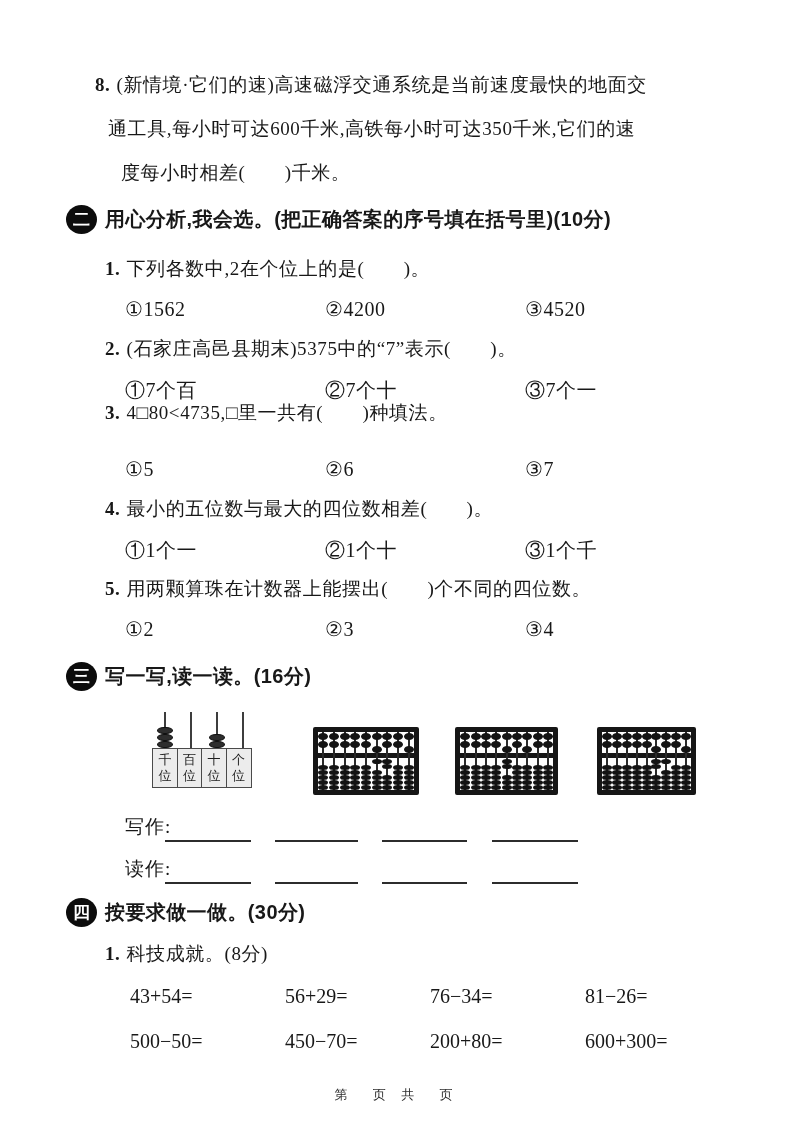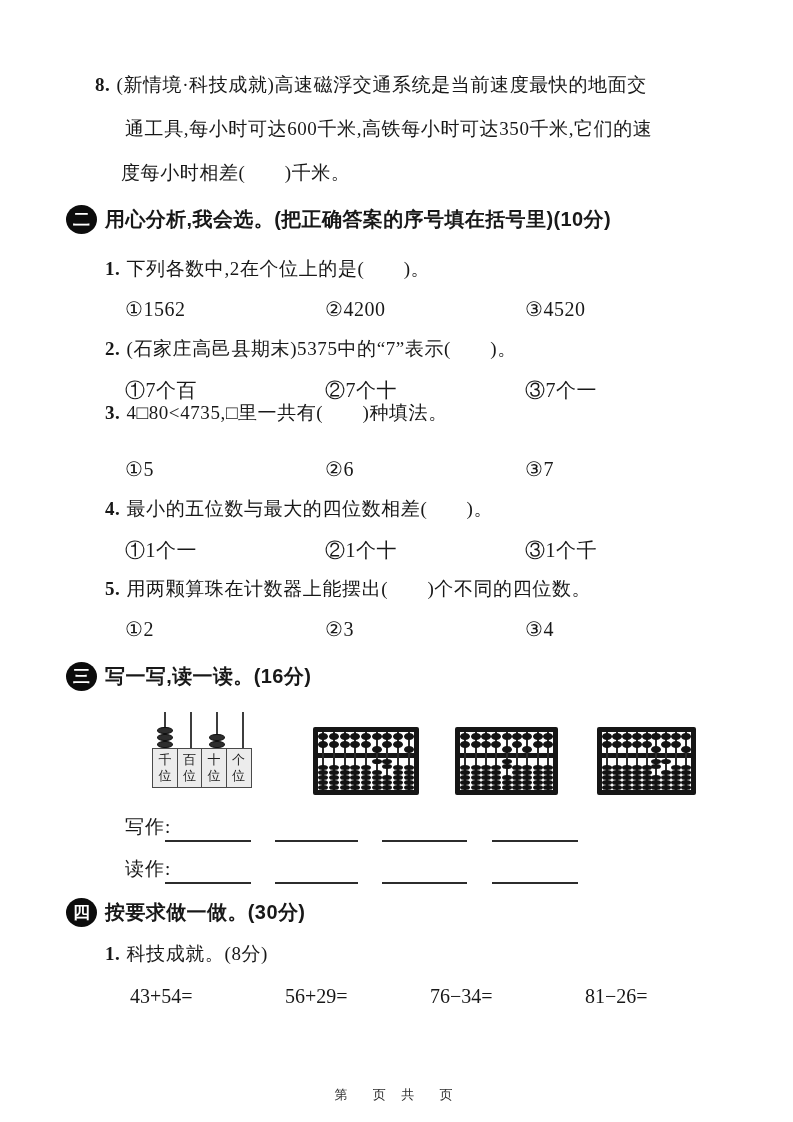--- a/index.html
+++ b/index.html
@@ -48,22 +48,22 @@
   
   .footer{position:absolute;top:1086px;left:0;width:100%;text-align:center;
           font-family:"Liberation Sans","DejaVu Sans",sans-serif;font-size:13px;
           letter-spacing:6px;color:#2f2f2f;white-space:pre;}
 </style>
 </head>
 <body>
 
 <div class="page">
 
-  <div class="line" style="top:72px;left:95px;"><span class="qnum">8.</span><span class="t">(新情境·科技成就)高速磁浮交通系统是当前速度最快的地面交</span></div>
-  <div class="line t" style="top:116px;left:125px;">通工具,每小时可达600千米,高铁每小时可达350千米,它们的速</div>
+  <div class="line" style="top:72px;left:95px;"><span class="qnum">8.</span><span class="t">(新情境·它们的速)高速磁浮交通系统是当前速度最快的地面交</span></div>
+  <div class="line t" style="top:116px;left:108px;">通工具,每小时可达600千米,高铁每小时可达350千米,它们的速</div>
   <div class="line t" style="top:160px;left:121px;">度每小时相差(　　)千米。</div>
 
   <div class="sec-header" style="top:204px;">
     <span class="sec-icon">二</span>
     <span class="sec-title">用心分析,我会选。(把正确答案的序号填在括号里)(10分)</span>
   </div>
 
   <div class="mcq-text" style="top:256px;"><span class="qnum">1.</span><span class="t">下列各数中,2在个位上的是(　　)。</span></div>
   <div class="mcq-opts" style="top:297px;">
     <span class="opt o1">①1562</span>
@@ -376,16 +376,22 @@
   </div>
 
   <div class="mcq-text" style="top:941px;"><span class="qnum">1.</span><span class="t">科技成就。(8分)</span></div>
 
   <div class="calc-row" style="top:985px;">
     <span class="calc c1">43+54=</span>
     <span class="calc c2">56+29=</span>
     <span class="calc c3">76−34=</span>
     <span class="calc c4">81−26=</span>
   </div>
+  <div class="calc-row" style="top:1030px;">
+    <span class="calc c1">500−50=</span>
+    <span class="calc c2">450−70=</span>
+    <span class="calc c3">200+80=</span>
+    <span class="calc c4">600+300=</span>
+  </div>
 
   <div class="footer">第  页 共  页</div>
 
 </div>
 
 </body></html>

